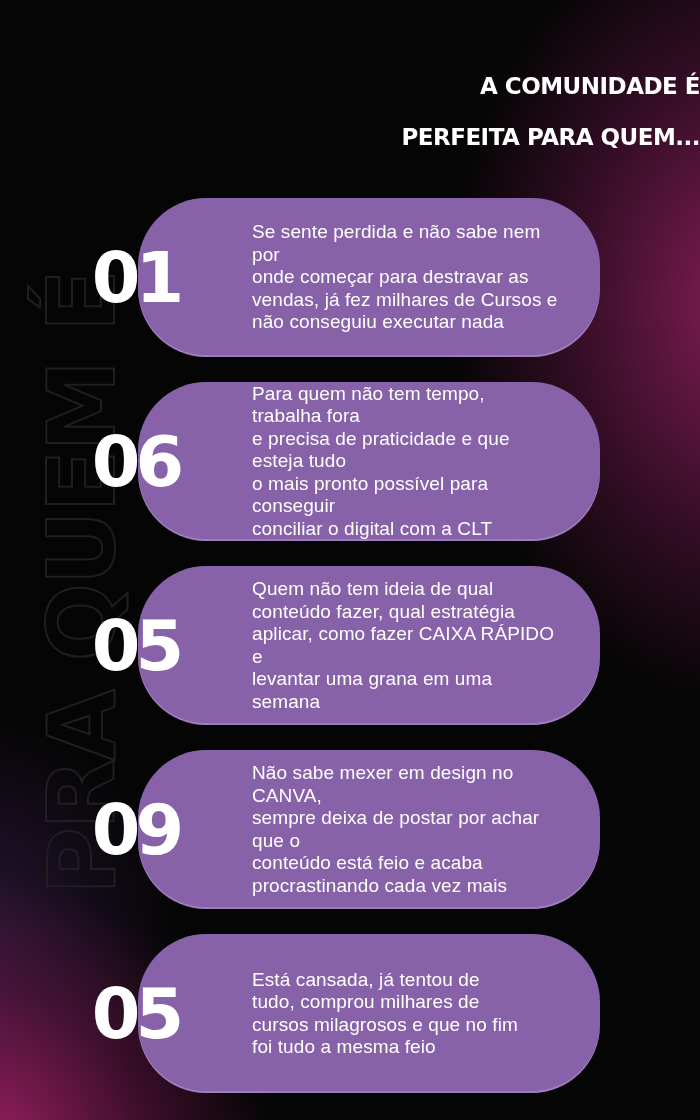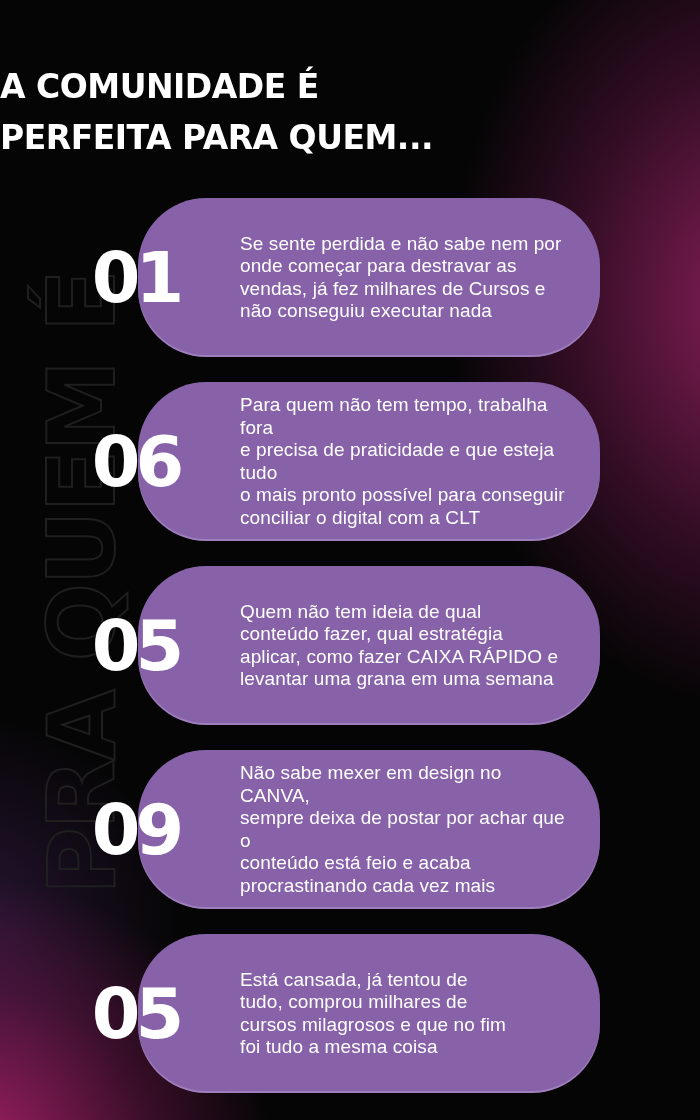--- a/index.html
+++ b/index.html
@@ -37,25 +37,25 @@
     user-select: none;
     pointer-events: none;
   }
 
   .title {
     position: absolute;
     top: 61px;
     left: 0;
     right: 0;
     margin: 0;
-    text-align: left;
+    text-align: right;
     color: #ffffff;
     font-family: "DejaVu Sans", sans-serif;
     font-weight: 700;
-    font-size: 33px;
+    font-size: 23px;
     line-height: 51px;
     letter-spacing: -0.5px;
   }
   .title-line { display: block; }
 
   .cards {
     position: absolute;
     left: 138px;
     top: 198px;
     width: 462px;
@@ -82,21 +82,21 @@
     font-family: "DejaVu Sans", sans-serif;
     font-weight: 800;
     font-size: 70px;
     line-height: 1;
     letter-spacing: -5px;
     color: #ffffff;
     padding-right: 5px;
   }
 
   .card-text {
-    margin: 4px;
+    margin: 16px;
     padding-left: 98px;
     padding-right: 26px;
     font-size: 19px;
     line-height: 22.5px;
     letter-spacing: 0.1px;
     color: #ffffff;
     white-space: pre-line;
   }
 </style>
 </head>
@@ -141,16 +141,16 @@
 sempre deixa de postar por achar que o
 conteúdo está feio e acaba
 procrastinando cada vez mais</p>
   </div>
 
   <div class="card">
     <span class="card-number">05</span>
     <p class="card-text">Está cansada, já tentou de
 tudo, comprou milhares de
 cursos milagrosos e que no fim
-foi tudo a mesma coisa</p>
+foi tudo a mesma feio</p>
   </div>
 
 </div>
 
 </body></html>

